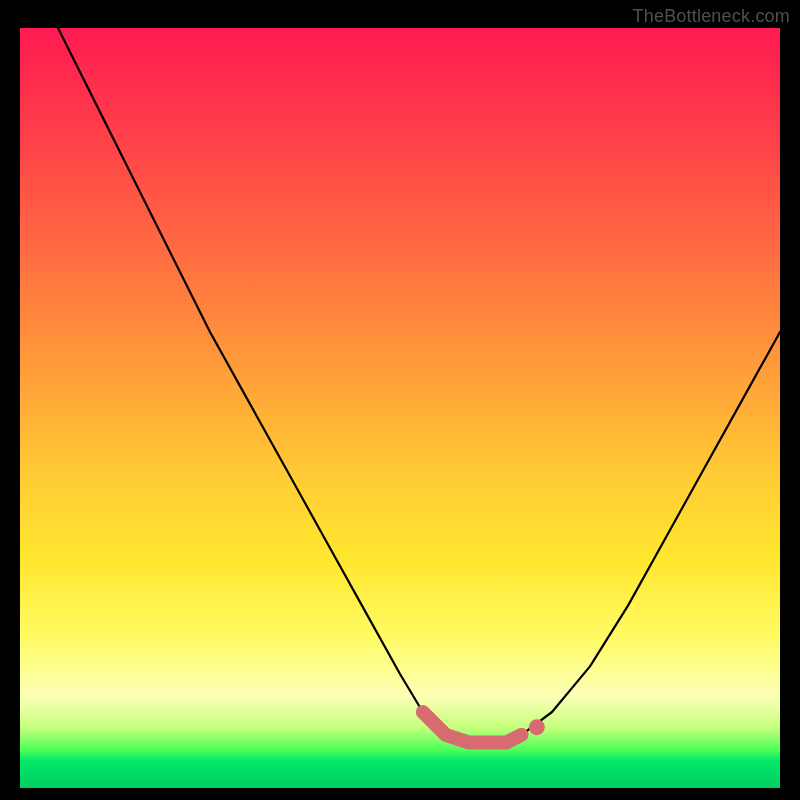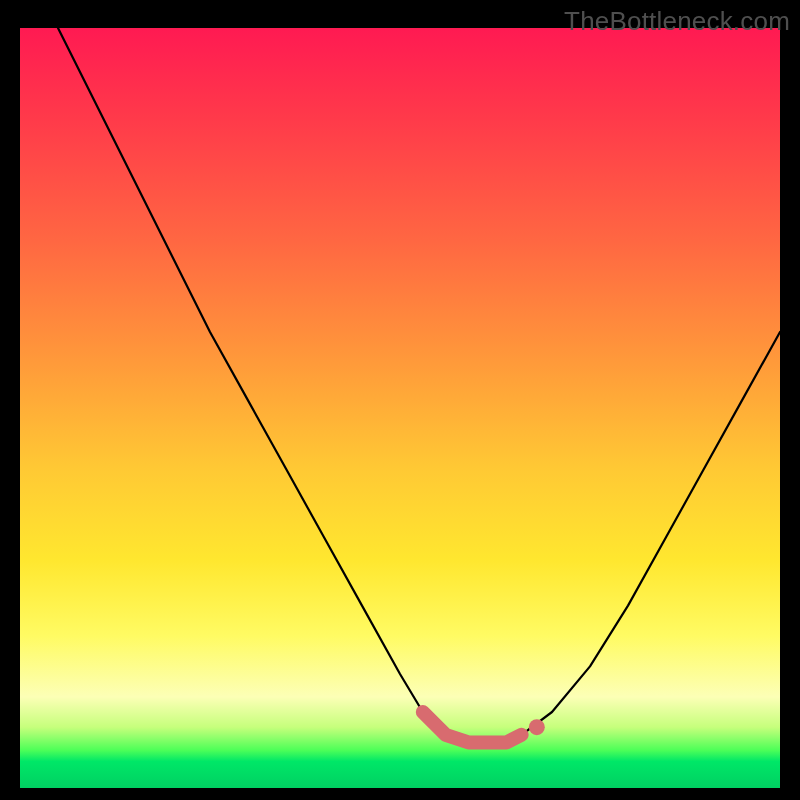--- a/index.html
+++ b/index.html
@@ -17,21 +17,21 @@
     left: 0;
     width: 800px;
     height: 800px;
     background: #000;
   }
   .watermark {
     position: absolute;
     top: 6px;
     right: 10px;
     color: #4f4f4f;
-    font-size: 26px;
+    font-size: 18px;
     font-weight: 500;
     letter-spacing: 0.2px;
     z-index: 10;
   }
   .plot {
     position: absolute;
     left: 20px;
     top: 28px;
     width: 760px;
     height: 760px;

